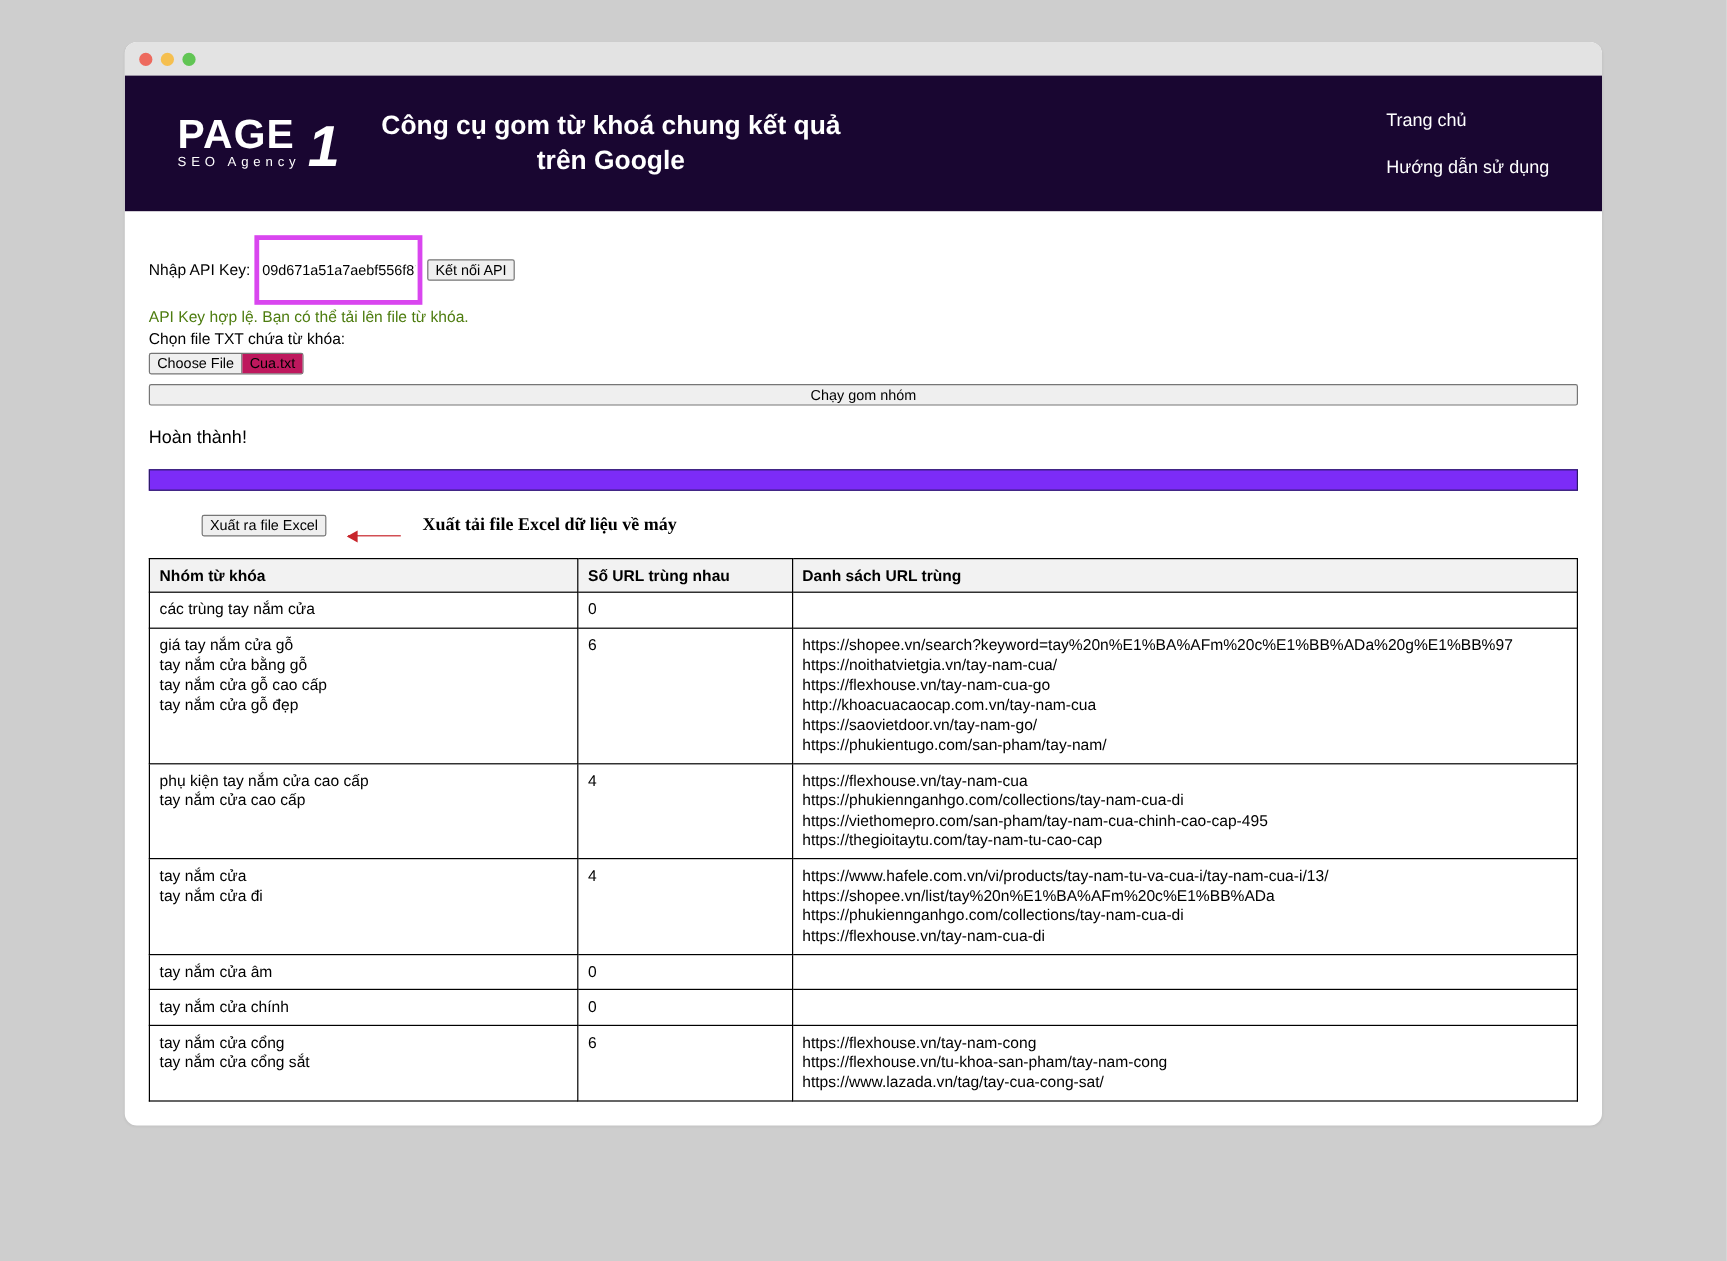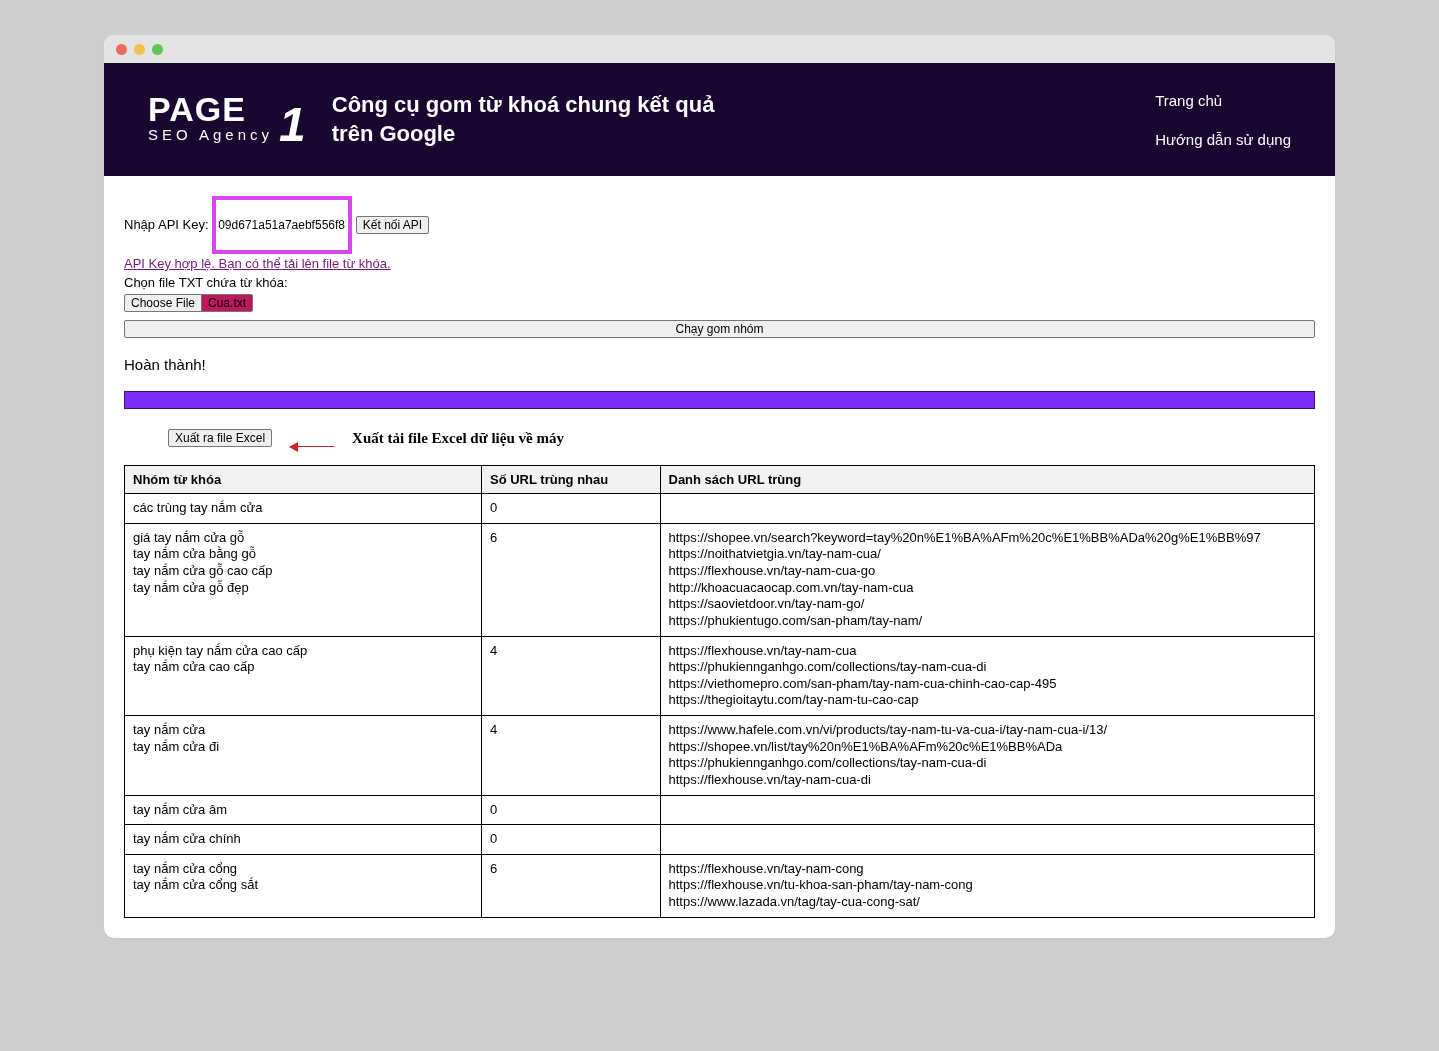--- a/index.html
+++ b/index.html
@@ -7,33 +7,33 @@
 .browser-frame { width: 1231px; margin: 35px auto; background: #fff; border-radius: 10px; overflow: hidden; box-shadow: 0 1px 2px rgba(0,0,0,.05); }
 .titlebar { height: 28px; background: #e3e3e3; display: flex; align-items: center; padding-left: 12px; gap: 7px; }
 .tl-dot { width: 11px; height: 11px; border-radius: 50%; }
 .tl-red { background: #ed6a5e; }
 .tl-yel { background: #f5bf4f; }
 .tl-grn { background: #61c554; }
 
 .header { background: #190631; color: #fff; display: flex; align-items: center; padding: 28px 44px; }
 .logo { display: flex; align-items: flex-end; }
 .logo-text { font-size: 34px; font-weight: 900; letter-spacing: 1px; line-height: 0.8; }
-.logo-sub { font-size: 15px; letter-spacing: 4px; font-weight: 400; margin-top:3px; }
+.logo-sub { font-size: 11px; letter-spacing: 4px; font-weight: 400; margin-top:3px; }
 .logo-one { font-size: 48px; font-weight: 900; margin-left: 6px; color: #fff; font-style: italic; line-height:0.75; position:relative; }
 .logo-one::before { content:""; position:absolute; left:-8px; top:2px; bottom:2px; width:18px; background:#5b2ea0; transform:skewX(-10deg); z-index:-1;}
-.header-title { font-size: 22px; font-weight: 700; margin-left: 26px; max-width: 400px; line-height: 1.3; }
+.header-title { font-size: 22px; font-weight: 700; margin-left: 26px; max-width: 400px; line-height: 1.3; text-align: center; }
 .nav { margin-left: auto; display: flex; gap: 22px; font-size: 15px; flex-direction: column; }
 .nav a { color: #fff; text-decoration: none; }
 
 .content { padding: 20px; color: #000; }
 .row { margin-bottom: 2px; }
 .api-label { display:inline; }
 .api-input { width: 140px; font-family: Arial; font-size: 12px; border:4px solid #d946ef; padding:18px 2px; }
 .btn { font-family: Arial; font-size: 12px; background: #efefef; border: 1px solid #767676; border-radius: 2px; padding: 1px 6px; cursor:pointer; }
-.success { color: #701a75; text-decoration: underline; }
+.success { color: #4d7c0f; }
 .file-row { margin-top: 4px; }
 .file-control { display:inline-flex; align-items:center; border:1px solid #767676; border-radius:2px; background:#efefef; font-size:12px; margin-top:4px; }
 .file-btn { padding:1px 6px; border-right:1px solid #767676; }
 .file-name { padding:1px 6px; background:#be185d; border:none; }
 .run-btn { width: 100%; margin-top: 8px; font-size: 12px; padding: 1px 0; background:#efefef; border:1px solid #767676; border-radius:2px; cursor:pointer; }
 .status { margin-top: 18px; font-size: 15px; }
 .progress { height: 18px; background: #7c2cf7; border: 1px solid #2d1b69; margin-top: 18px; }
 .export-row { display:flex; align-items:flex-end; margin-top: 20px; gap: 18px; padding-left: 44px; }
 .arrow { color:#c8252b; display:flex; align-items:center; }
 .arrow-line { width:44px; height:1.5px; background:#c8252b; position:relative; }

